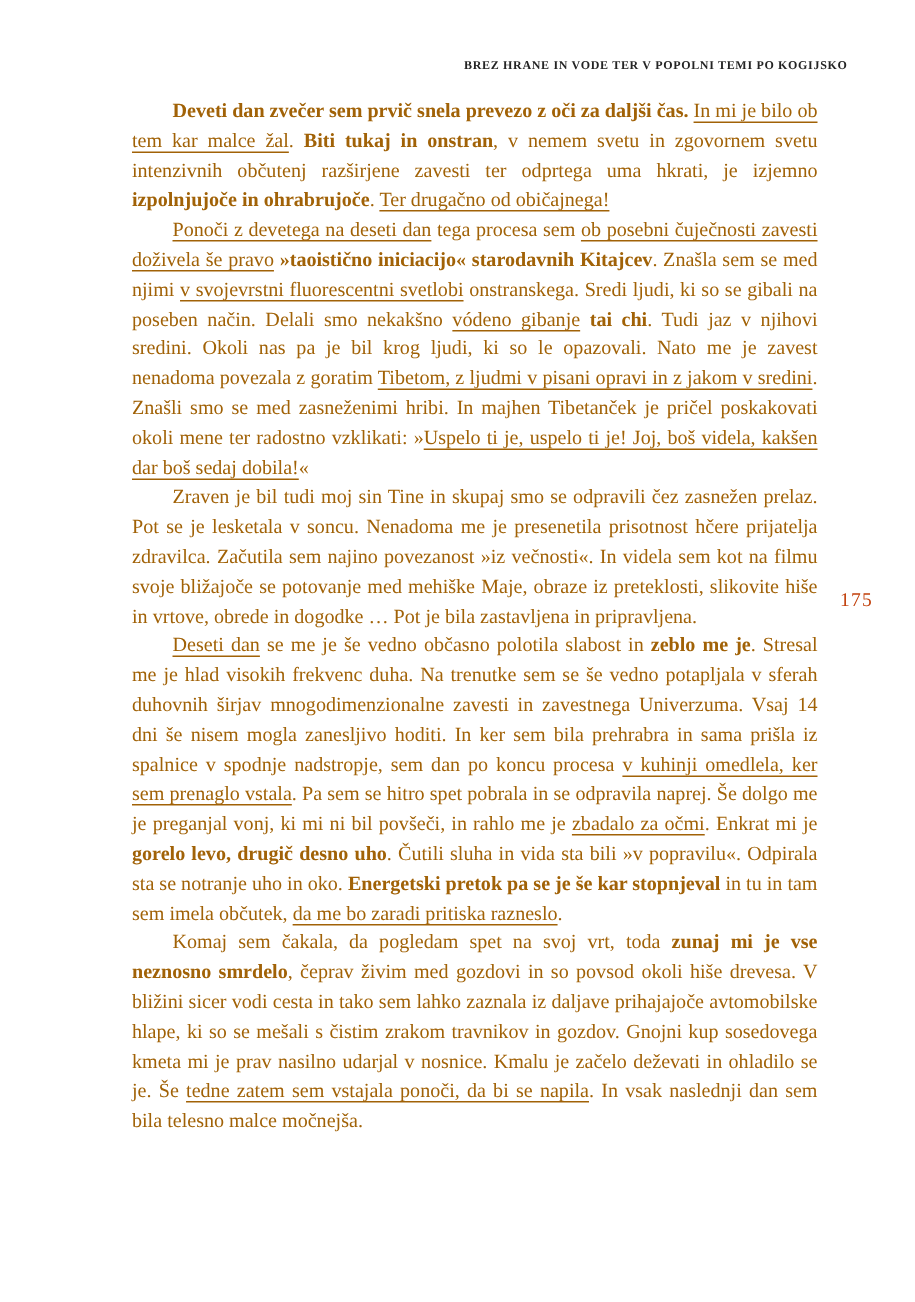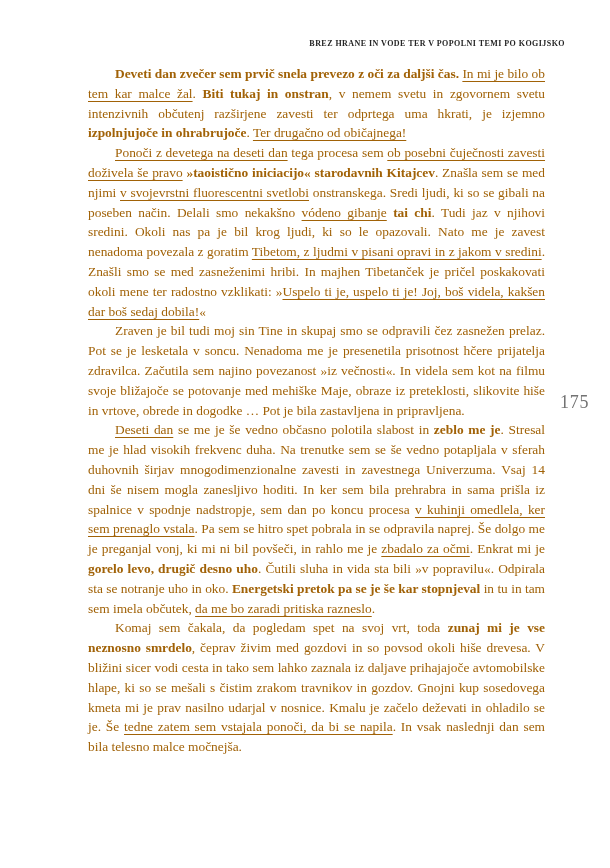--- a/index.html
+++ b/index.html
@@ -39,23 +39,23 @@
   }
   .body-text span.b { font-weight: 700; }
   .body-text span.u {
     text-decoration: underline;
     text-decoration-thickness: 1px;
     text-underline-offset: 2.5px;
   }
   .page-number {
     position: absolute;
     left: 560px; top: 392px;
-    font-size: 18px;
+    font-size: 13px;
     letter-spacing: 0.8px;
-    color: #737373;
+    color: #c2410c;
   }
 </style>
 </head>
 <body>
 
 <div class="page">
   <div class="running-header">BREZ HRANE IN VODE TER V POPOLNI TEMI PO KOGIJSKO</div>
 
   <div class="body-text">
       <p><span class="b">Deveti dan zvečer sem prvič snela prevezo z oči za daljši čas.</span><span> </span><span class="u">In mi je bilo ob tem kar malce žal</span><span>. </span><span class="b">Biti tukaj in onstran</span><span>, v nemem svetu in zgovornem svetu intenzivnih občutenj razširjene zavesti ter odprtega uma hkrati, je izjemno </span><span class="b">izpolnjujoče in ohrabrujoče</span><span>. </span><span class="u">Ter drugačno od običajnega!</span></p>

